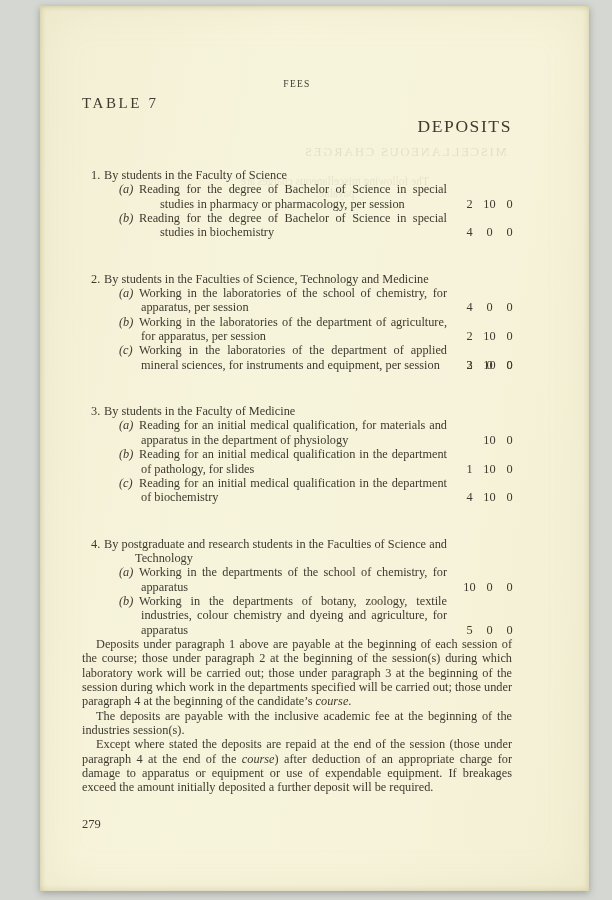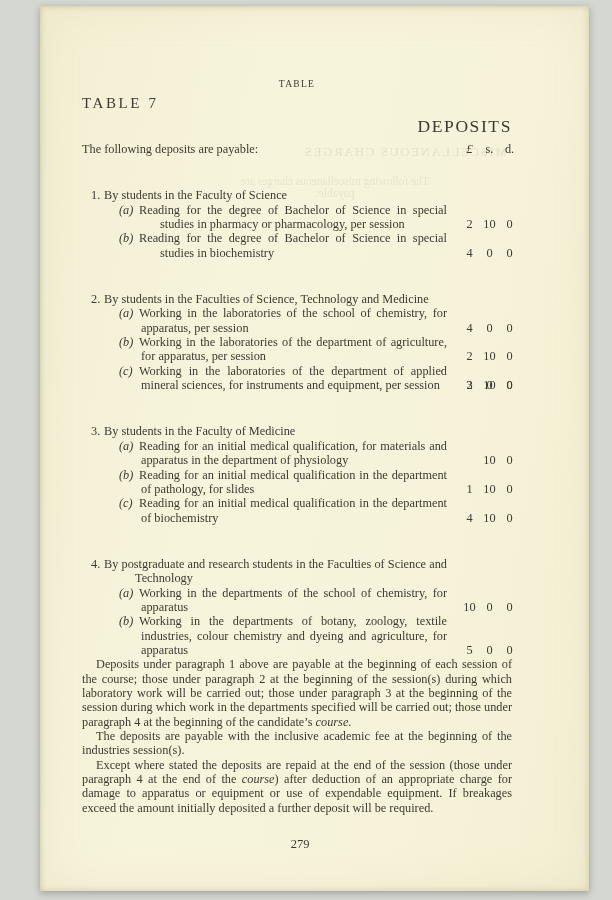--- a/index.html
+++ b/index.html
@@ -36,47 +36,39 @@
   .item-heading{width:365px;text-align:justify;padding-left:22px;text-indent:-13px;box-sizing:border-box;margin-top:32px;}
   .item-3 .item-heading{padding-left:53px;text-indent:-44px;}
   .item-number{display:inline-block;width:13px;text-indent:0;}
   .subitem{position:relative;}
   .subitem-text{width:365px;text-align:justify;padding-left:59px;text-indent:-22px;box-sizing:border-box;}
   .item-0 .subitem-text{padding-left:78px;text-indent:-41px;}
   .subitem-letter{display:inline-block;width:20px;text-indent:0;font-style:italic;}
   .amount{position:absolute;left:378px;bottom:0;display:flex;}
   .para{width:430px;text-align:justify;text-indent:14px;}
   .para .it{font-style:italic;}
-  .page-number{margin-top:22px;margin-right:-6px;text-align:center;font-size:12.5px;}
+  .page-number{margin-top:22px;margin-right:-6px;text-align:left;font-size:12.5px;}
   .ghost{position:absolute;transform:scaleX(-1);pointer-events:none;color:#6f684c;filter:blur(.4px);}
   .ghost-heading{left:260px;top:139px;width:210px;text-align:center;font-size:12.5px;letter-spacing:1.8px;opacity:.14;}
   .ghost-line{left:190px;top:169px;width:210px;text-align:center;font-size:11.5px;opacity:.11;}
 </style>
 </head>
 <body>
 
 <div class="scan">
   <div class="page">
 
     <div class="ghost ghost-heading">MISCELLANEOUS CHARGES</div>
     <div class="ghost ghost-line">The following miscellaneous charges are payable:</div>
 
     <div class="content">
-      <div class="running-head">TABLE</div>
+      <div class="running-head">FEES</div>
       <div class="table-label">TABLE 7</div>
       <div class="page-title">DEPOSITS</div>
 
-      <div class="intro-row">
-        <span>The following deposits are payable:</span>
-        <span class="cols">
-          <span class="col-l pound-sign">£</span>
-          <span class="col-s">s.</span>
-          <span class="col-d">d.</span>
-        </span>
-      </div>
 
       <div>
           <div class="deposit-item item-0">
             <div class="item-heading"><span class="item-number">1.</span>By students in the Faculty of Science</div>
             <div class="subitem">
               <div class="subitem-text"><span class="subitem-letter">(a)</span>Reading for the degree of Bachelor of Science in special studies in pharmacy or pharmacology, per session</div>
               <div class="amount">
                 <span class="col-l">2</span>
                 <span class="col-s">10</span>
                 <span class="col-d">0</span>

